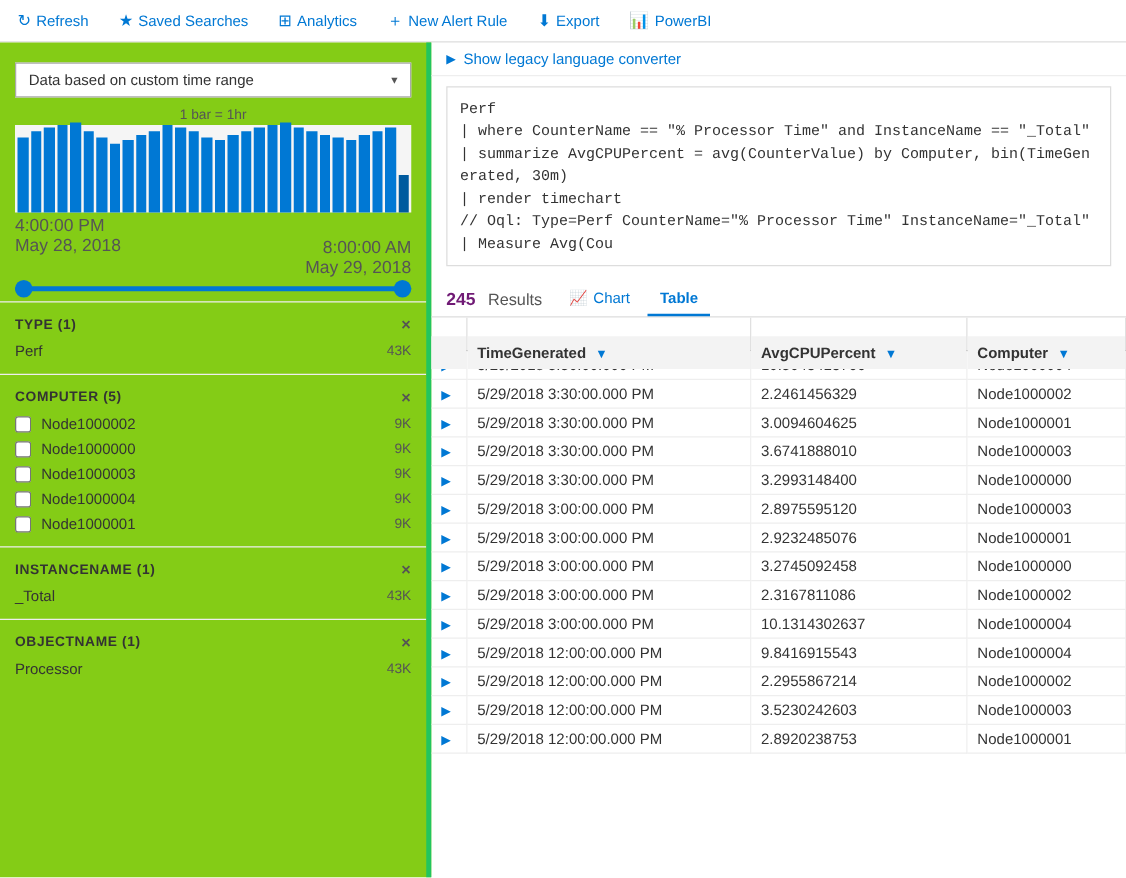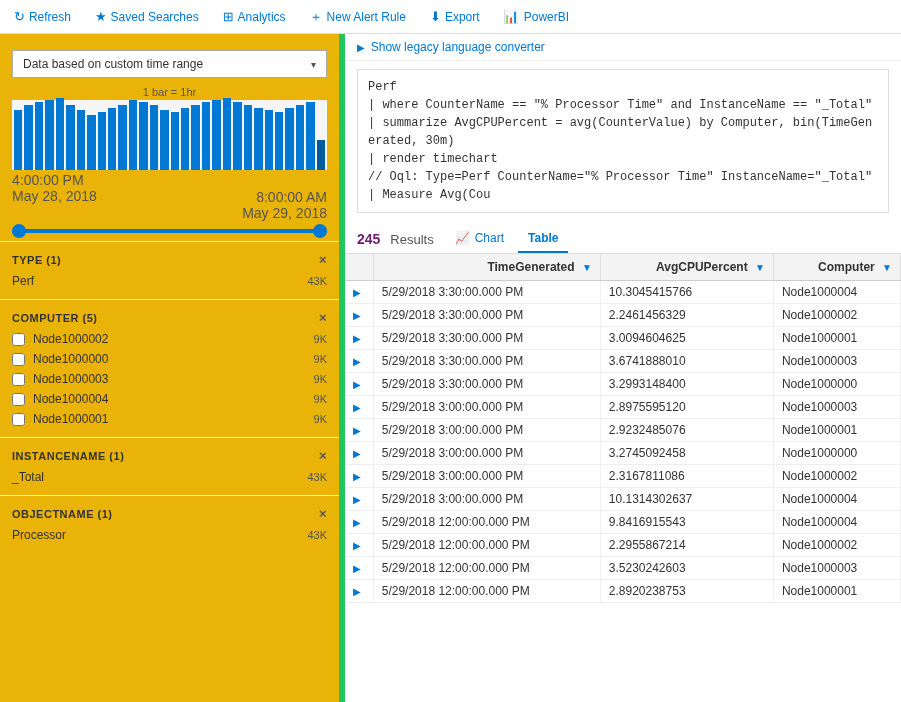--- a/index.html
+++ b/index.html
@@ -31,23 +31,23 @@
     
     .main-layout {
       display: flex;
       height: calc(702px - 34px);
     }
 
     
     .left-panel {
       width: 345px;
       min-width: 345px;
-      border-right: 6px solid #22c55e;
+      border-right: 4px solid #22c55e;
       overflow-y: auto;
-      background: #eab308;
+      background: #84cc16;
       padding: 8px 0;
     }
 
     
     .time-range-selector {
       margin: 8px 12px;
       display: flex;
       align-items: center;
       border: 1px solid #aaa;
       padding: 6px 10px;
@@ -241,26 +241,26 @@
     }
     .data-table {
       width: 100%;
       border-collapse: collapse;
     }
     .data-table th {
       background: #f3f3f3;
       border-bottom: 1px solid #ccc;
       border-right: 1px solid #e0e0e0;
       padding: 6px 8px;
-      text-align: right;
+      text-align: left;
       font-size: 12px;
       font-weight: 600;
       white-space: nowrap;
       position: sticky;
-      top: 0;
+      top: 15px;
       z-index: 1;
     }
     .data-table th .filter-icon {
       display: inline-block;
       margin-left: 4px;
       font-size: 10px;
       color: #0078d4;
     }
     .data-table td {
       padding: 4px 8px;

